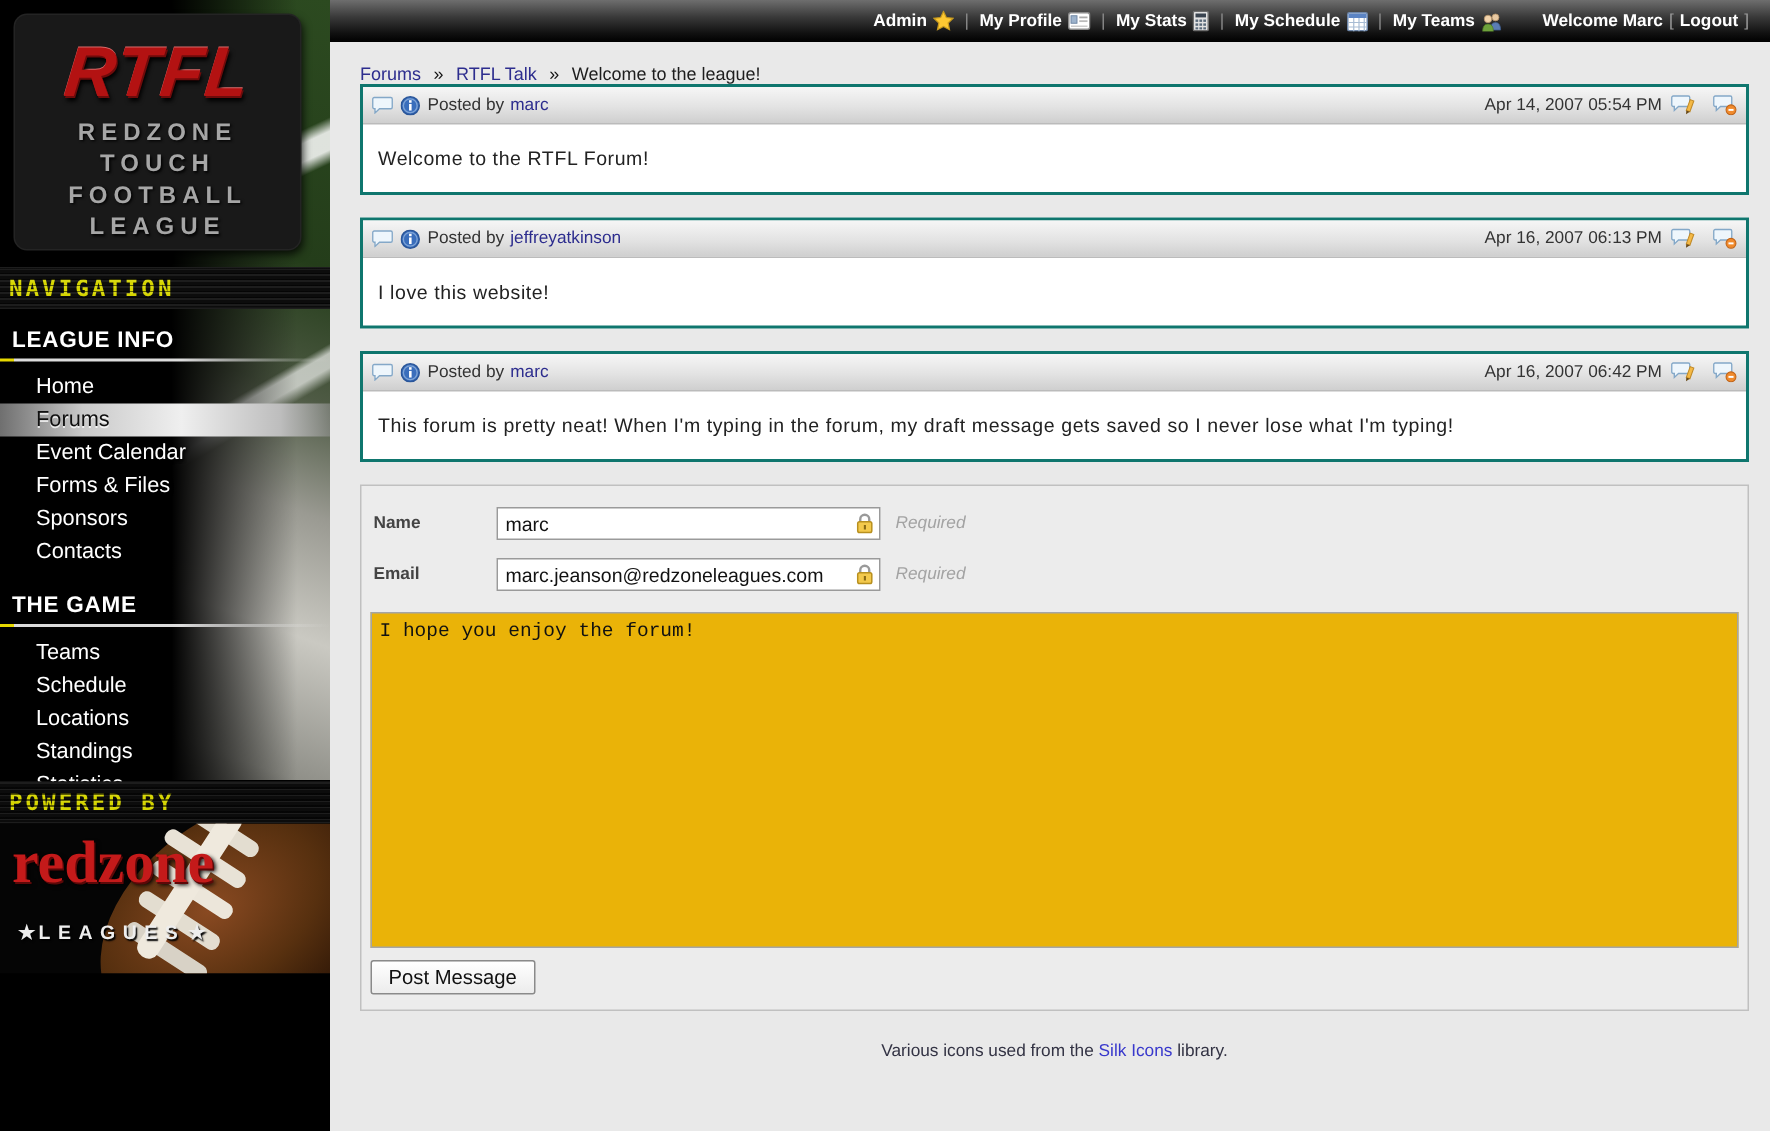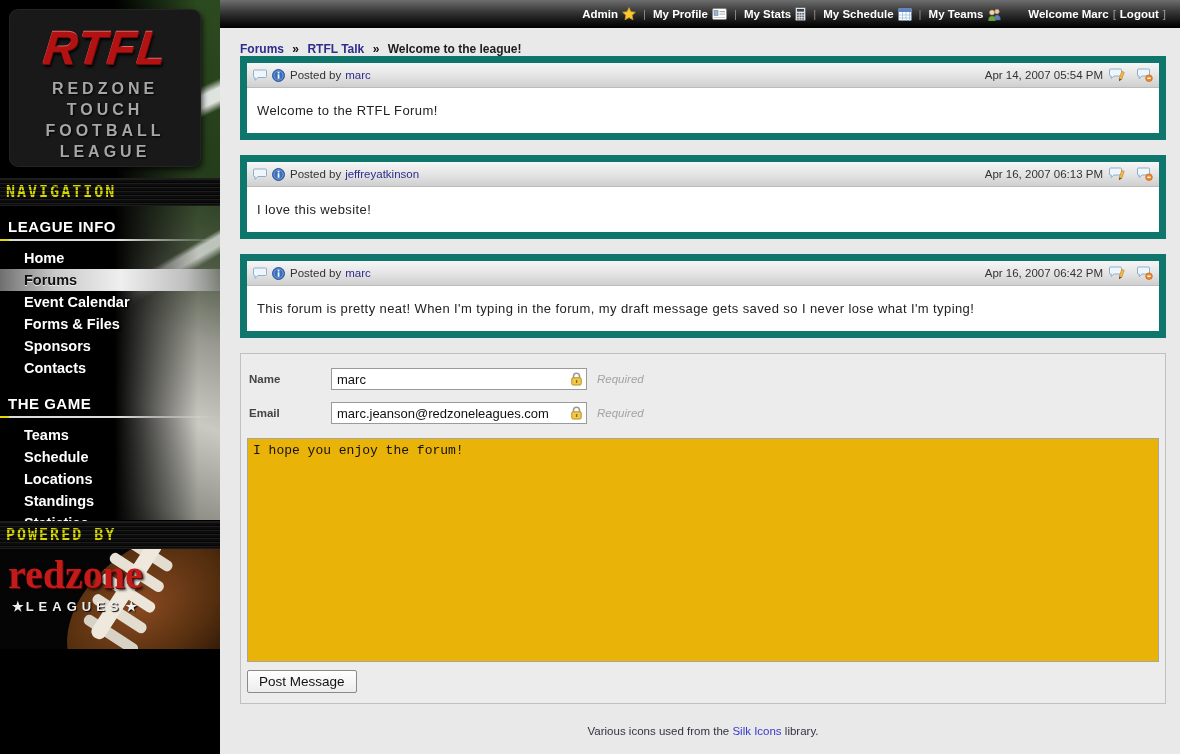--- a/index.html
+++ b/index.html
@@ -29,56 +29,56 @@
   .side-band { height:28px; position:relative; background:#0c0c0c; display:flex; align-items:center;
     font-family:"DejaVu Sans Mono", monospace; font-weight:bold; font-size:15px;
     letter-spacing:2px; color:#d6d600; padding-left:6px; border-top:1px solid #1d1d1d; border-bottom:1px solid #1d1d1d; }
   .side-band::after { content:""; position:absolute; inset:0; pointer-events:none;
     background:repeating-linear-gradient(to bottom, rgba(255,255,255,.07) 0 1px, transparent 1px 3px, rgba(0,0,0,.55) 3px 4px); }
   .side-menu { height:315px; padding-top:10px; }
   .menu-heading { padding:2px 0 0 8px; font-size:15px; font-weight:bold; color:#fff;
     letter-spacing:.5px; text-shadow:1px 1px 2px #000, 0 0 3px #000; }
   .heading-rule { height:2px; margin:4px 0 6px 0;
     background:linear-gradient(to right, #e6d800 0 9px, rgba(232,232,232,.95) 9px 55%, rgba(232,232,232,0) 100%); }
-  .menu-item { padding:3px 0 3px 24px; font-size:14.5px; font-weight:bold; color:#fff;
+  .menu-item { padding:3px 0 3px 24px; font-size:14.5px; font-weight:normal; color:#fff;
     cursor:pointer; text-shadow:1px 1px 2px #000, 0 0 3px #000; }
   .menu-item.active { color:#101010; text-shadow:0 1px 0 rgba(255,255,255,.75);
     background:linear-gradient(to right, #6f6f6f 0%, #c9c9c9 25%, #efefef 55%, #bdbdbd 85%, rgba(150,150,150,.55) 100%); }
   .menu-heading.second { margin-top:14px; }
   .powered-logo { height:100px; position:relative; background:#050505; overflow:hidden; }
   .powered-logo svg { position:absolute; top:0; left:0; }
   .rz-title { position:absolute; left:8px; top:6px; font-family:"Liberation Serif", serif;
     font-weight:bold; font-size:40px; color:#c41a1a; line-height:1;
     text-shadow:1px 1px 0 #5c0808, 2px 2px 3px #000; }
-  .rz-sub { position:absolute; left:10px; top:50px; color:#eee; font-size:13px; font-weight:bold;
+  .rz-sub { position:absolute; left:10px; top:65px; color:#eee; font-size:13px; font-weight:bold;
     letter-spacing:5px; text-shadow:1px 1px 1px #000; }
   .rz-sub .star { letter-spacing:0; margin:0 2px; }
   .side-bottom { flex:1; background:#000; }
 
   
   .main { flex:1; display:flex; flex-direction:column; background:#e9e9e9; min-width:0; }
   .topbar { height:28px; flex:0 0 28px; display:flex; align-items:center; justify-content:flex-end;
     background:linear-gradient(to bottom, #6e6e6e 0%, #3a3a3a 40%, #101010 80%, #000 100%);
     color:#fff; font-size:11.5px; font-weight:bold; padding-right:10px; white-space:nowrap; }
   .tb-link { display:inline-flex; align-items:center; gap:4px; color:#fff; cursor:pointer; }
   .tb-sep { color:#8a8a8a; margin:0 7px; font-weight:normal; }
   .tb-welcome { margin-left:26px; }
   .tb-bracket { color:#9a9a9a; font-weight:normal; margin:0 4px; }
   .tb-logout { color:#fff; cursor:pointer; }
   .icon { display:inline-block; line-height:0; }
 
   .content { padding:10px 14px 0 20px; flex:1; }
-  .breadcrumb { font-size:12px; font-weight:bold; color:#222; margin-top:4px; }
+  .breadcrumb { font-size:12px; font-weight:normal; color:#222; margin-top:4px; }
   .crumb-link { color:#2d2d8e; cursor:pointer; }
   .crumb-sep { color:#111; margin:0 5px; }
   .crumb-current { color:#1d1d1d; }
   .page-title { font-size:24px; font-weight:bold; color:#2e2e2e; margin:9px 0 16px 0; letter-spacing:.2px; }
   .page-title .topic { color:#8c8c8c; margin-left:6px; }
 
-  .message { border:7px solid #0f766e; background:#fff; margin-bottom:15px; }
+  .message { border:2px solid #0f766e; background:#fff; margin-bottom:15px; }
   .msg-header { height:25px; display:flex; align-items:center; padding:0 6px;
     background:linear-gradient(to bottom, #f6f6f6 0%, #e3e3e3 55%, #cfcfcf 100%);
     border-bottom:1px solid #bbb; font-size:11.5px; color:#333; }
   .msg-header .icon { margin-right:5px; }
   .posted-by { margin-right:4px; }
   .author-link { color:#2d2d8e; cursor:pointer; }
   .msg-spacer { flex:1; }
   .msg-date { color:#333; margin-right:6px; }
   .msg-body { padding:15px 10px; font-size:13px; color:#222; letter-spacing:.4px; }
 

